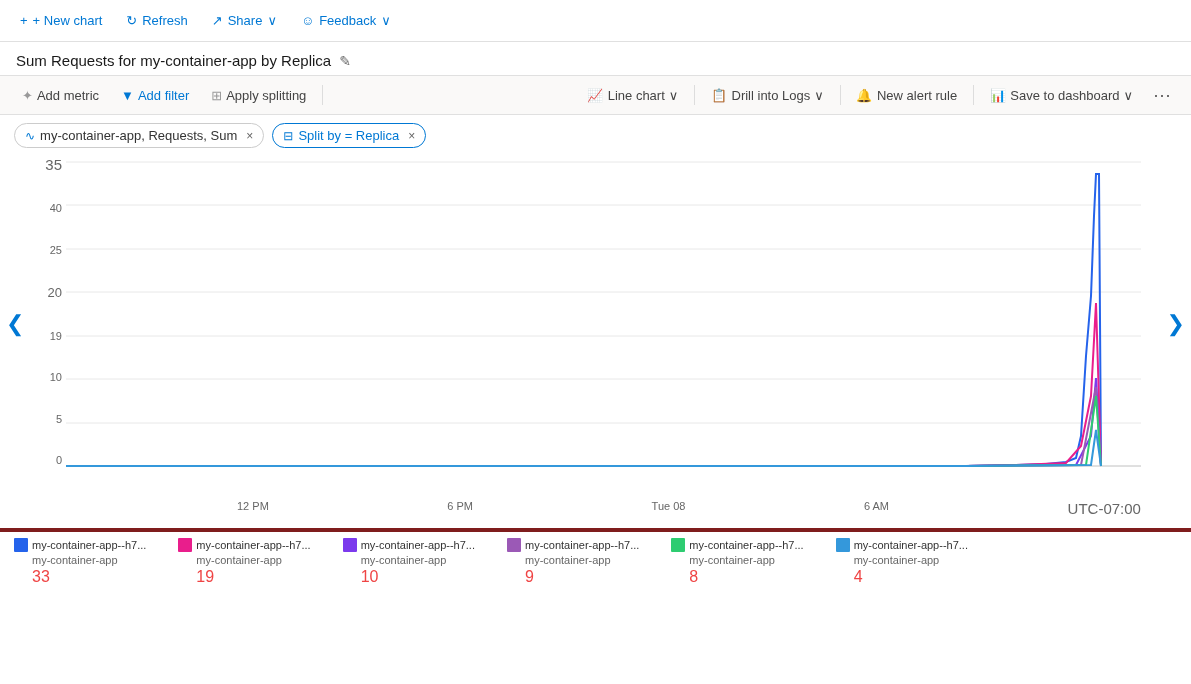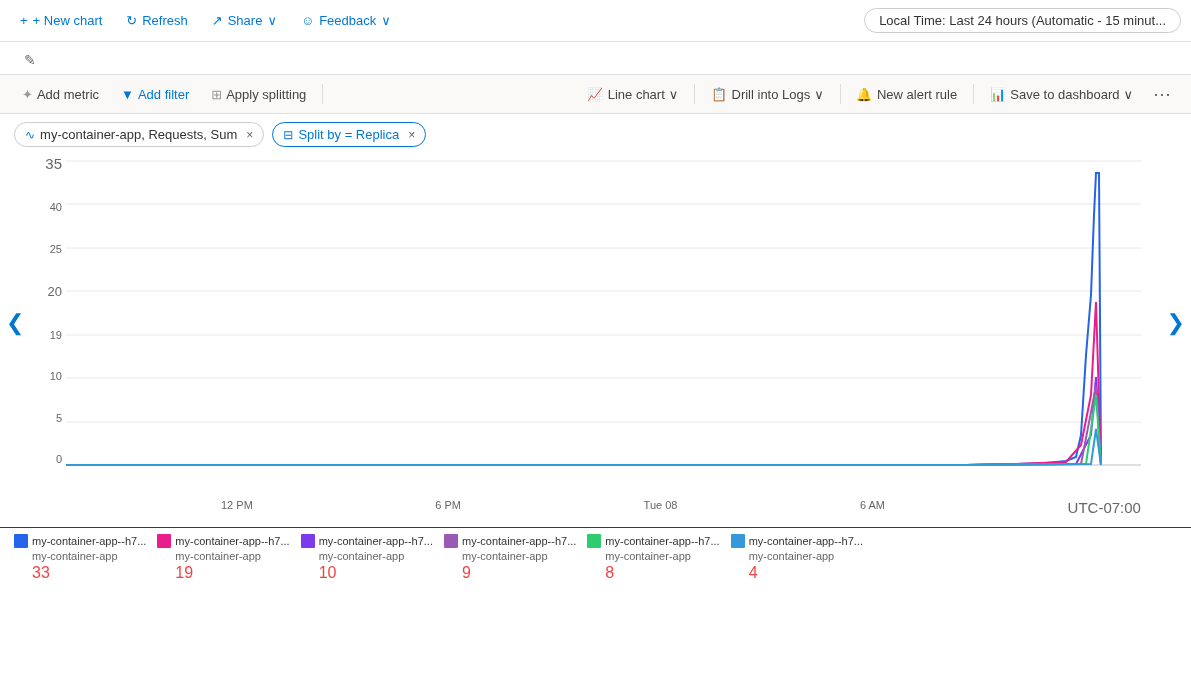--- a/index.html
+++ b/index.html
@@ -54,22 +54,22 @@
       border: 1px solid #ccc; border-radius: 16px; font-size: 13px; cursor: pointer;
       background: #fff;
     }
     .filter-tag .tag-icon { color: #0078d4; font-size: 12px; }
     .filter-tag .close-x { color: #666; font-size: 12px; margin-left: 4px; cursor: pointer; }
     .filter-tag.split { border-color: #0078d4; color: #0078d4; }
     .filter-tag.metric-tag { color: #333; }
 
     
     .legend-bar {
-      display: flex; padding: 6px 14px 4px; gap: 11px; flex-wrap: wrap;
-      border-top: 1px solid #7f1d1d;
+      display: flex; padding: 6px 14px 4px; gap: 32px; flex-wrap: wrap;
+      border-top: 4px solid #7f1d1d;
     }
     .legend-item {
       display: flex; flex-direction: column; gap: 2px; min-width: 120px;
     }
     .legend-header { font-size: 11px; color: #555; display: flex; align-items: center; gap: 4px; }
     .legend-swatch { width: 14px; height: 14px; border-radius: 1px; flex-shrink: 0; }
     .legend-sub { font-size: 11px; color: #666; padding-left: 18px; }
     .legend-value { font-size: 16px; font-weight: 400; color: #ef4444; padding-left: 18px; }
   </style>
 </head>
@@ -87,28 +87,24 @@
   <button class="top-bar-btn">
     <span>↗</span>
     <span>Share</span>
     <span>∨</span>
   </button>
   <button class="top-bar-btn">
     <span>☺</span>
     <span>Feedback</span>
     <span>∨</span>
   </button>
-  <div class="top-bar-right">
-    <button class="time-btn">
-      <span>Local Time: Last 24 hours (Automatic - 15 minut...</span>
-    </button>
-  </div>
 </div>
 
 <div class="chart-title-bar">
+  <span style="font-size:15px;">Sum Requests for my-container-app by Replica</span>
   <span class="edit-icon">✎</span>
 </div>
 
 <div class="metrics-bar">
   <button class="metrics-btn">
     <span style="color:#999;">✦</span>
     <span>Add metric</span>
   </button>
   <button class="metrics-btn blue">
     <span style="color:#0078d4;">▼</span>
@@ -196,21 +192,21 @@
 
       <polyline points="0,310 900,310 1010,309 1025,280 1030,222 1035,310" fill="none" stroke="#7c3aed" stroke-width="2"></polyline>
 
       <polyline points="0,310 900,310 1015,309 1030,231 1035,310" fill="none" stroke="#9b59b6" stroke-width="2"></polyline>
 
       <polyline points="0,310 900,310 1020,309 1030,240 1035,310" fill="none" stroke="#2ecc71" stroke-width="2"></polyline>
 
       <polyline points="0,310 900,310 1025,309 1030,274 1035,310" fill="none" stroke="#3498db" stroke-width="2"></polyline>
     </svg>
 
-    <div style="position:absolute;bottom:0;left:0;right:0;height:28px;display:flex;justify-content:space-between;align-items:flex-start;padding:2px 0;text-align:center;">
+    <div style="position:absolute;bottom:0;left:16px;right:0;height:28px;display:flex;justify-content:space-between;align-items:flex-start;padding:2px 0;text-align:center;">
       <span style="font-size:11px;color:#666;margin-left:155px;">12 PM</span>
       <span style="font-size:11px;color:#666;">6 PM</span>
       <span style="font-size:11px;color:#666;">Tue 08</span>
       <span style="font-size:11px;color:#666;">6 AM</span>
       <span style="font-size:15px;color:#666;">UTC-07:00</span>
     </div>
   </div>
 </div>
 
 <div class="legend-bar" style="margin-top:2px;">

